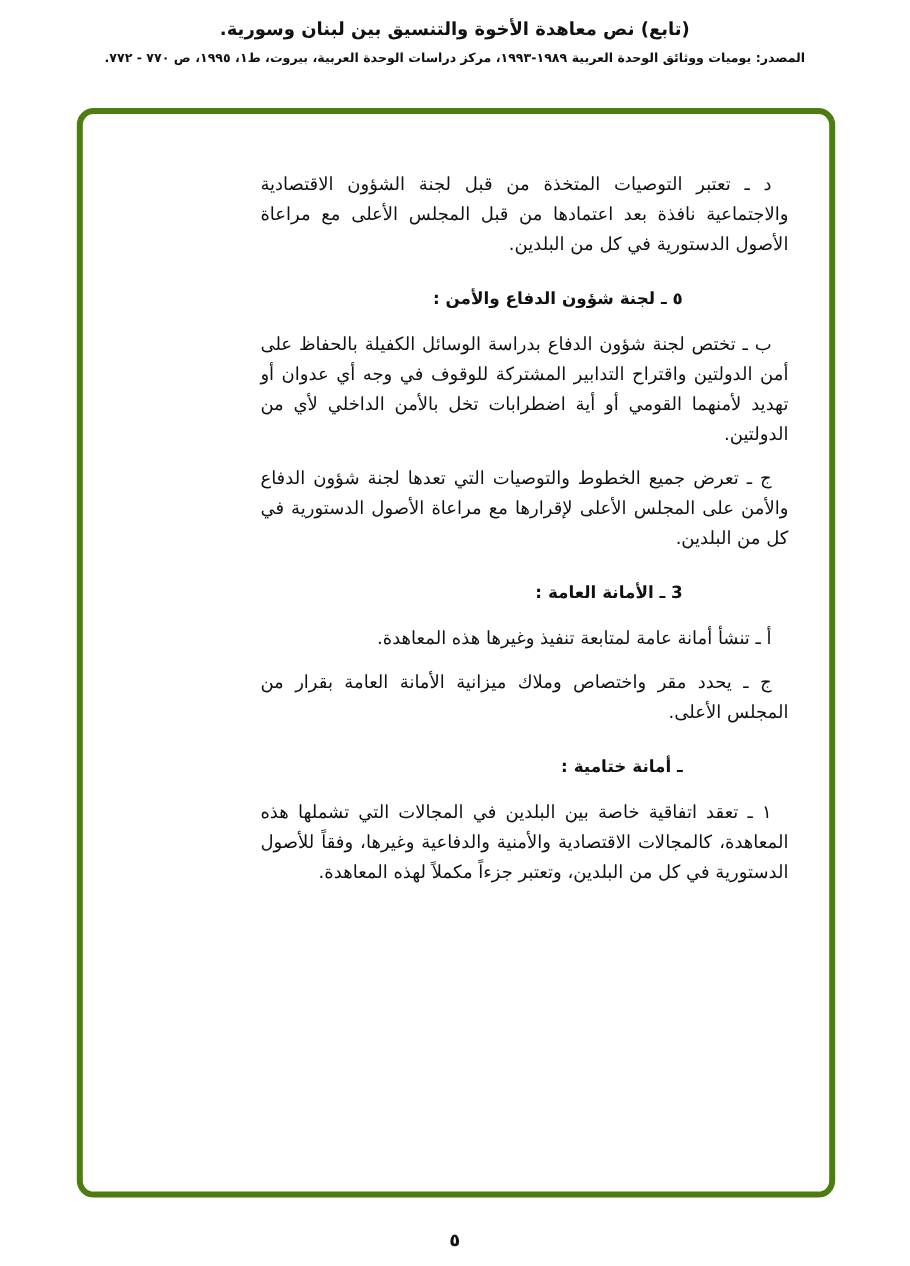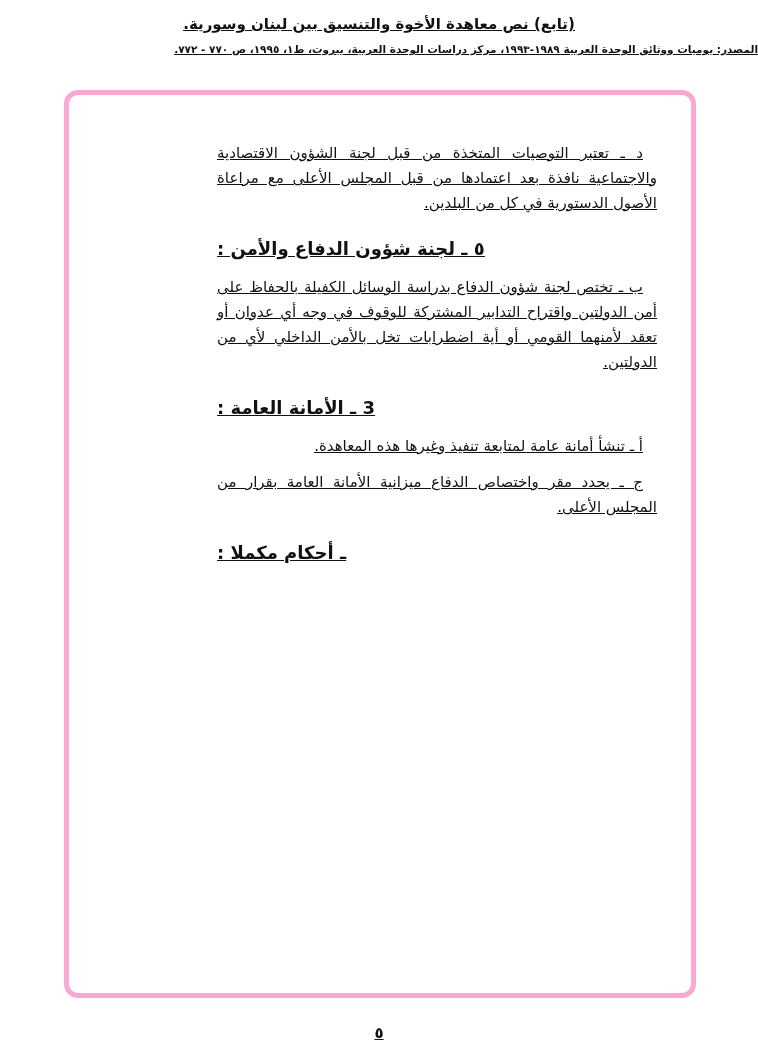--- a/index.html
+++ b/index.html
@@ -1,15 +1,15 @@
 <!DOCTYPE html>
 <html lang="ar"><head>
 <meta charset="utf-8">
 <style>
-  * { margin: 0; padding: 0; box-sizing: border-box; text-decoration: underline; }
+  * { margin: 0; padding: 0; box-sizing: border-box; }
   html, body {
     width: 758px; height: 1055px;
     background: #ffffff;
     font-family: "DejaVu Sans", sans-serif;
     color: #111111;
     overflow: hidden;
   }
   body { position: relative; }
 
   
@@ -21,51 +21,50 @@
     direction: rtl;
   }
   .doc-title {
     font-size: 15px;
     font-weight: bold;
   }
   .doc-source {
     margin-top: 10px;
     font-size: 10.5px;
     font-weight: bold;
-    text-align: right;
   }
 
   
   .green-frame {
     position: absolute;
     left: 64px; top: 90px;
     width: 632px; height: 908px;
-    border: 5px solid #f9a8d4;
+    border: 5px solid #4d7c0f;
     border-radius: 14px;
     background: #ffffff;
     overflow: hidden;
   }
 
   
   .content {
     direction: rtl;
     text-align: justify;
     padding: 46px 34px 14px 148px;
     font-size: 15px;
     line-height: 25px;
   }
   .para {
     margin-bottom: 11px;
     text-indent: 14px;
   }
   .heading {
-    font-size: 18px;
+    font-size: 14px;
     font-weight: bold;
     line-height: 26px;
-    text-align: left;
+    text-align: right;
     text-indent: 0;
     margin: 20px 88px 13px 0;
   }
 
   
   .page-number {
     position: absolute;
     bottom: 13px; left: 0;
     width: 100%;
     text-align: center;
@@ -79,21 +78,23 @@
 
 <header class="doc-header">
   <div class="doc-title">(تابع) نص معاهدة الأخوة والتنسيق بين لبنان وسورية.</div>
   <div class="doc-source">المصدر: يوميات ووثائق الوحدة العربية ١٩٨٩-١٩٩٣، مركز دراسات الوحدة العربية، بيروت، ط١، ١٩٩٥، ص ٧٧٠ - ٧٧٢.</div>
 </header>
 
 <div class="green-frame">
   <div class="content">
     <p class="para">د ـ تعتبر التوصيات المتخذة من قبل لجنة الشؤون الاقتصادية والاجتماعية نافذة بعد اعتمادها من قبل المجلس الأعلى مع مراعاة الأصول الدستورية في كل من البلدين.</p>
     <h2 class="heading">٥ ـ لجنة شؤون الدفاع والأمن :</h2>
-    <p class="para">ب ـ تختص لجنة شؤون الدفاع بدراسة الوسائل الكفيلة بالحفاظ على أمن الدولتين واقتراح التدابير المشتركة للوقوف في وجه أي عدوان أو تعقد لأمنهما القومي أو أية اضطرابات تخل بالأمن الداخلي لأي من الدولتين.</p>
+    <p class="para">ب ـ تختص لجنة شؤون الدفاع بدراسة الوسائل الكفيلة بالحفاظ على أمن الدولتين واقتراح التدابير المشتركة للوقوف في وجه أي عدوان أو تهديد لأمنهما القومي أو أية اضطرابات تخل بالأمن الداخلي لأي من الدولتين.</p>
+    <p class="para">ج ـ تعرض جميع الخطوط والتوصيات التي تعدها لجنة شؤون الدفاع والأمن على المجلس الأعلى لإقرارها مع مراعاة الأصول الدستورية في كل من البلدين.</p>
     <h2 class="heading">3 ـ الأمانة العامة :</h2>
     <p class="para">أ ـ تنشأ أمانة عامة لمتابعة تنفيذ وغيرها هذه المعاهدة.</p>
-    <p class="para">ج ـ يحدد مقر واختصاص الدفاع ميزانية الأمانة العامة بقرار من المجلس الأعلى.</p>
-    <h2 class="heading">ـ أحكام مكملا :</h2>
+    <p class="para">ج ـ يحدد مقر واختصاص وملاك ميزانية الأمانة العامة بقرار من المجلس الأعلى.</p>
+    <h2 class="heading">ـ أمانة ختامية :</h2>
+    <p class="para">١ ـ تعقد اتفاقية خاصة بين البلدين في المجالات التي تشملها هذه المعاهدة، كالمجالات الاقتصادية والأمنية والدفاعية وغيرها، وفقاً للأصول الدستورية في كل من البلدين، وتعتبر جزءاً مكملاً لهذه المعاهدة.</p>
   </div>
 </div>
 
 <footer class="page-number">٥</footer>
 
 </body></html>

